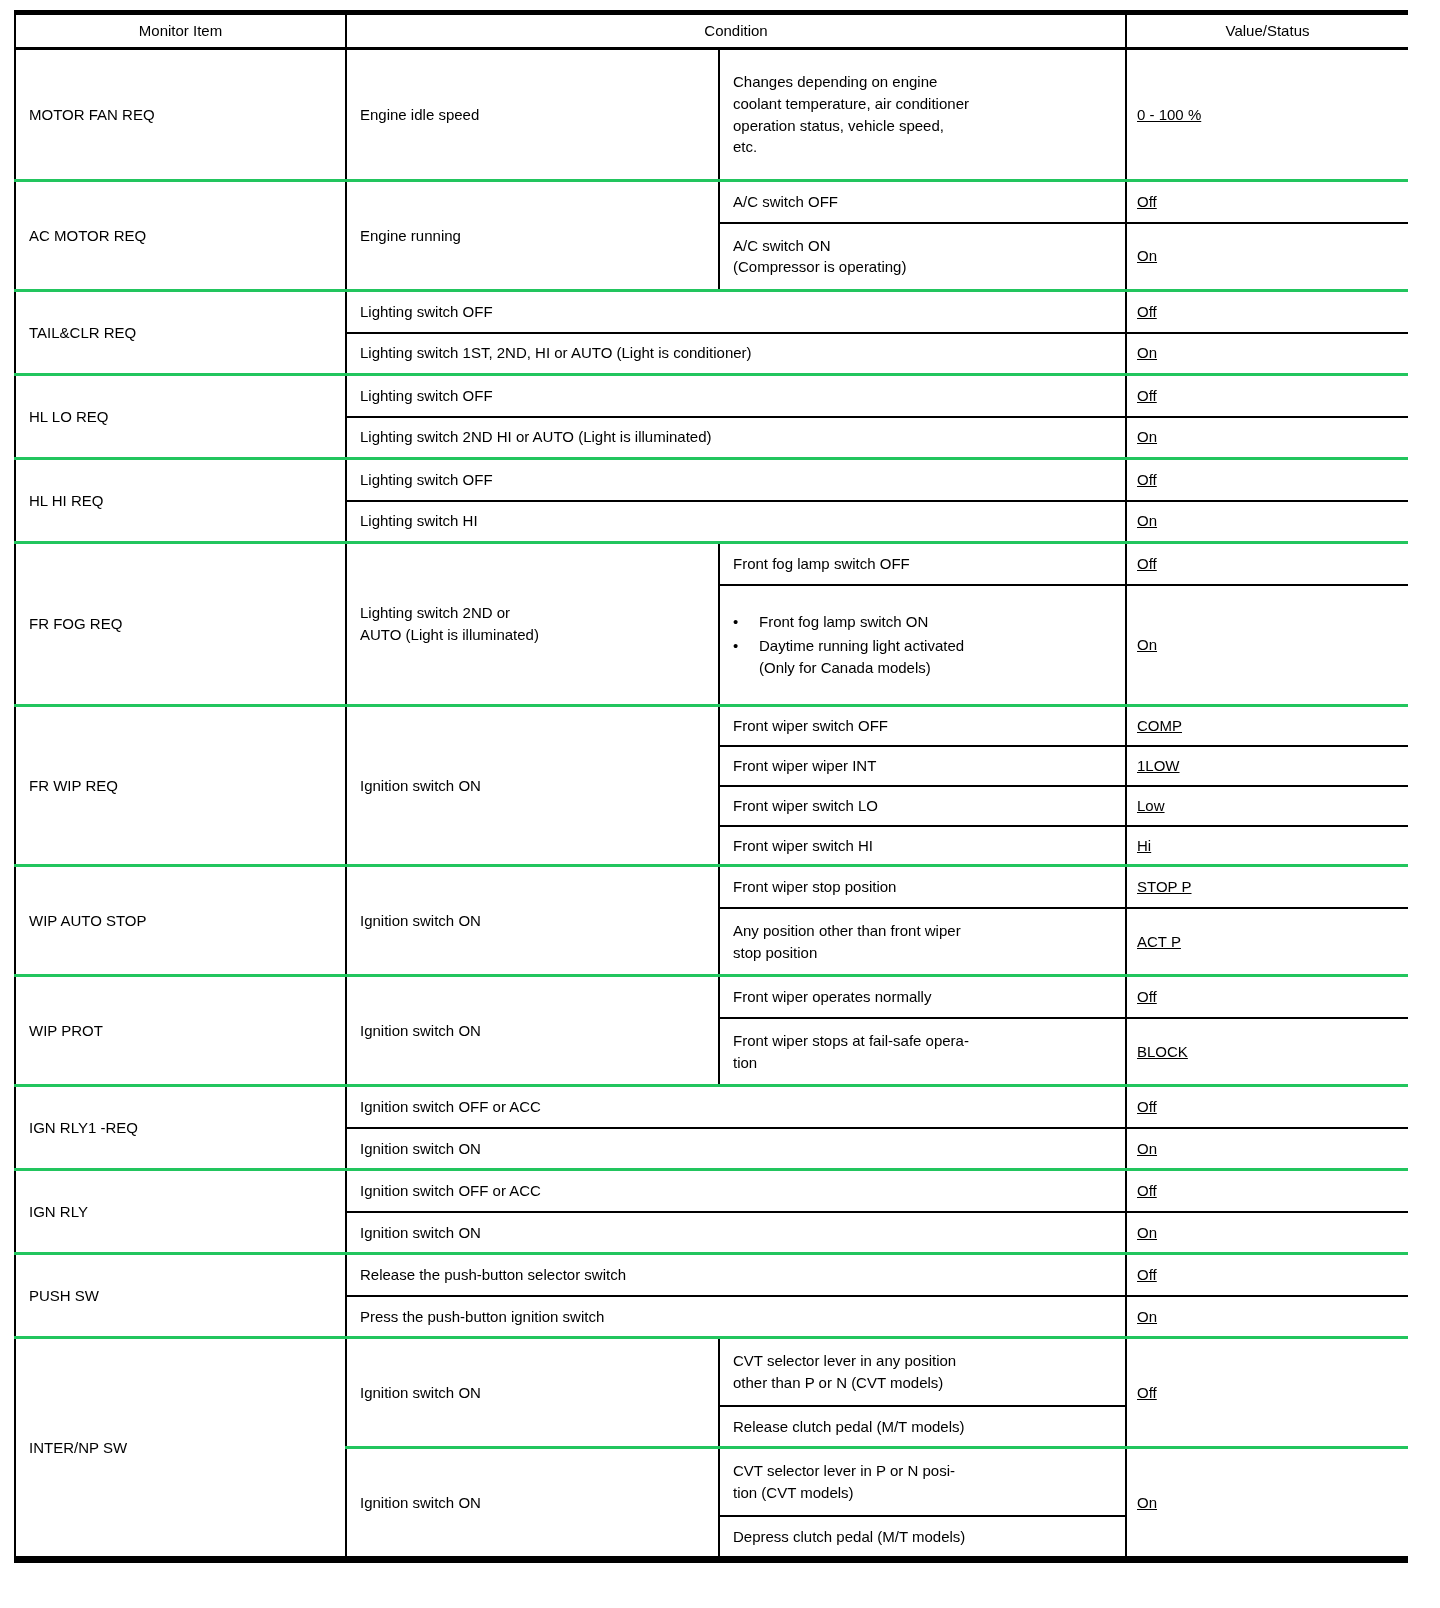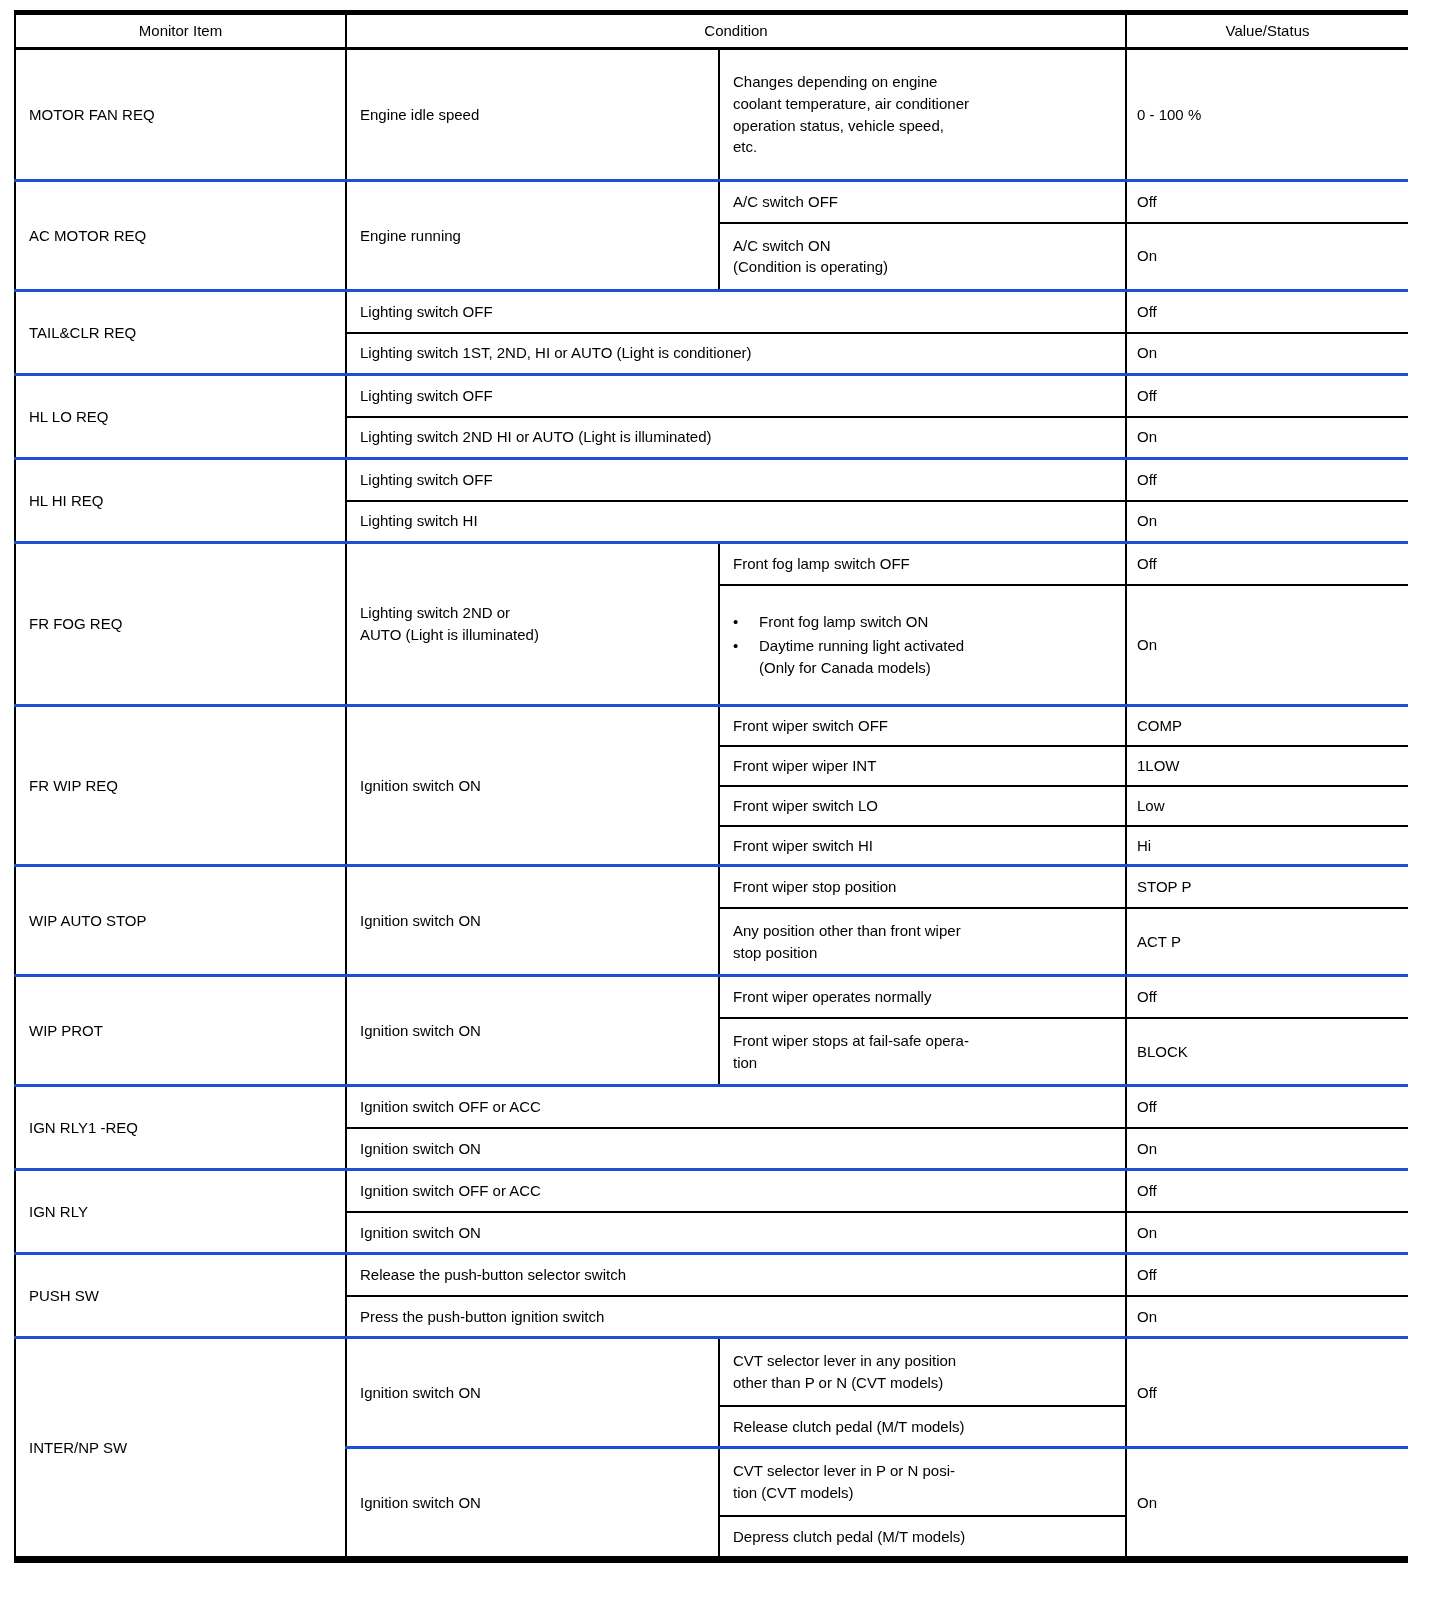--- a/index.html
+++ b/index.html
@@ -29,23 +29,23 @@
     padding: 4px 2px 4px 13px;
     white-space: pre-line;
     font-weight: normal;
     text-align: left;
   }
   th {
     border-bottom: 3px solid #000;
     text-align: center;
     padding: 4px 2px;
   }
-  td.ge { border-bottom: 3px solid #1d4ed8; }
+  td.ge { border-bottom: 3px solid #22c55e; }
   td.c1 { }
-  td.cv { padding-left: 10px; }
+  td.cv { padding-left: 10px; text-decoration: underline; }
   .bullets { display: flex; flex-direction: column; gap: 2px; }
   .bullet-row { display: flex; }
   .bullet-row .b { width: 26px; flex: 0 0 26px; text-align: left; }
 </style>
 </head>
 <body>
 
 <table class="monitor">
   <colgroup>
     <col style="width:331px">
@@ -72,21 +72,21 @@
   </tr>
 
   <tr style="height:42px">
     <td class="c1 ge" rowspan="2">AC MOTOR REQ</td>
     <td class="cc ge" rowspan="2">Engine running</td>
     <td class="cs">A/C switch OFF</td>
     <td class="cv">Off</td>
   </tr>
   <tr style="height:68px">
     <td class="cs ge">A/C switch ON
-(Condition is operating)</td>
+(Compressor is operating)</td>
     <td class="cv ge">On</td>
   </tr>
 
   <tr style="height:42px">
     <td class="c1 ge" rowspan="2">TAIL&amp;CLR REQ</td>
     <td class="cc" colspan="2">Lighting switch OFF</td>
     <td class="cv">Off</td>
   </tr>
   <tr style="height:42px">
     <td class="cc ge" colspan="2">Lighting switch 1ST, 2ND, HI or AUTO (Light is conditioner)</td>

